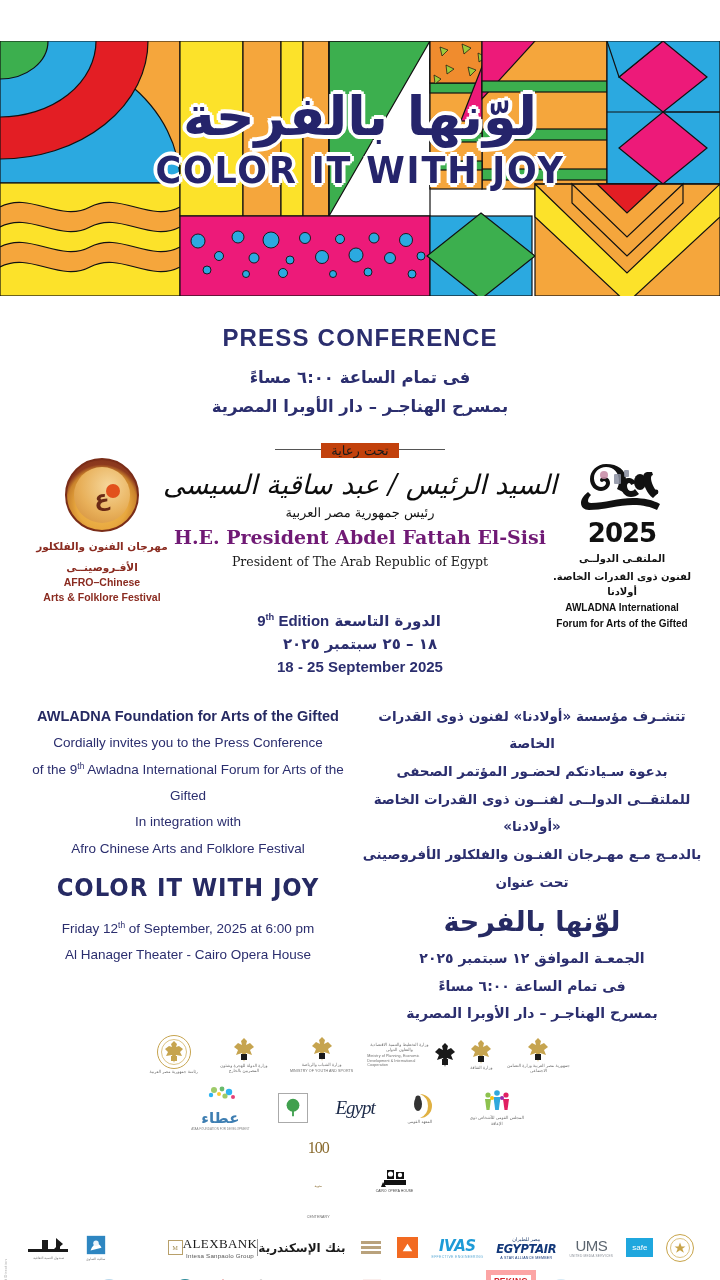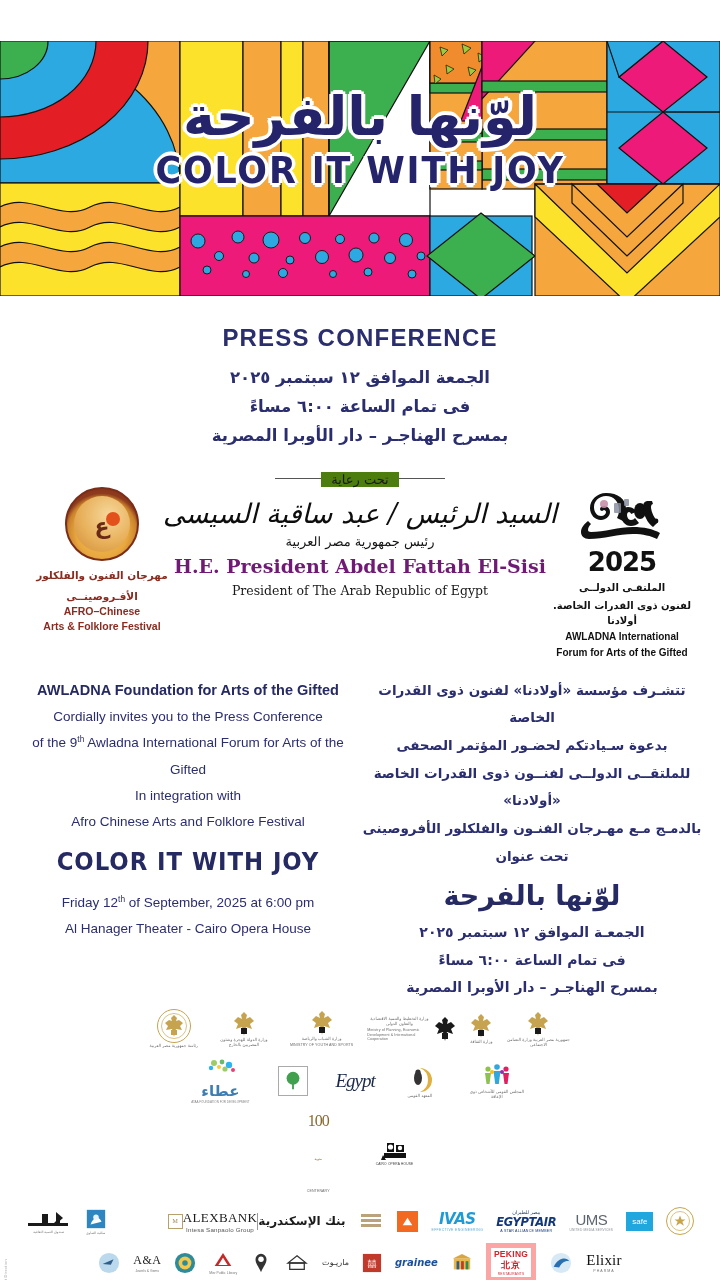--- a/index.html
+++ b/index.html
@@ -119,21 +119,21 @@
   }
   .patronage {
     text-align: center;
     color: #111;
   }
   .under-ar {
     font-family: "DejaVu Serif", serif;
     font-size: 13px;
     color: #1a1a1a;
     direction: rtl;
-    background: #4d7c0f;
+    background: #c2410c;
     display: inline-block;
     padding: 0 10px;
     position: relative;
     top: 0px;
   }
   .pres-name-ar {
     font-family: "DejaVu Serif", serif;
     font-size: 27px;
     color: #0d0d0d;
     direction: rtl;
@@ -662,21 +662,20 @@
 
     <div class="banner-title">
       <div class="title-ar">لوّنها بالفرحة</div>
       <div class="title-en">COLOR IT WITH JOY</div>
     </div>
   </div>
 
   <div class="press">
     <div class="press-en">PRESS CONFERENCE</div>
     <div class="press-lines">
-      <div>الجمعة الموافق ١٢ سبتمبر ٢٠٢٥</div>
       <div>فى تمام الساعة ٦:٠٠ مساءً</div>
       <div>بمسرح الهناجـر – دار الأوبرا المصرية</div>
     </div>
   </div>
 
   <div class="patronage-wrap">
 
     <div class="side-logo left">
       <div class="afro-mark">
         <div class="afro-glyph">ﻉ</div>
@@ -717,20 +716,28 @@
     <div class="patronage">
       <div class="rule"></div>
       <div class="under-ar">تحت رعاية</div>
       <div class="pres-name-ar">السيد الرئيس / عبد ساقية السيسى</div>
       <div class="pres-role-ar">رئيس جمهورية مصر العربية</div>
       <div class="pres-name-en">H.E. President Abdel Fattah El-Sisi</div>
       <div class="pres-role-en">President of The Arab Republic of Egypt</div>
     </div>
   </div>
 
+  <div class="edition">
+    <div class="edition-row1">
+      <span class="ed-en"><span>9</span><sup>th</sup> <span>Edition</span></span>
+      <span class="ed-ar">الدورة التاسعة</span>
+    </div>
+    <div class="edition-row2">١٨ – ٢٥ سبتمبر ٢٠٢٥</div>
+    <div class="edition-row3">18 - 25 September 2025</div>
+  </div>
 
   <div class="invite">
 
     <div class="col-en">
       <div class="inv-head">AWLADNA Foundation for Arts of the Gifted</div>
       <div class="inv-line">Cordially invites you to the Press Conference</div>
       <div class="inv-line"><span>of the 9</span><sup>th</sup><span> Awladna International Forum for Arts of the Gifted</span></div>
       <div class="inv-line">In integration with</div>
       <div class="inv-line">Afro Chinese Arts and Folklore Festival</div>
       <div class="slogan-en">COLOR IT WITH JOY</div>

